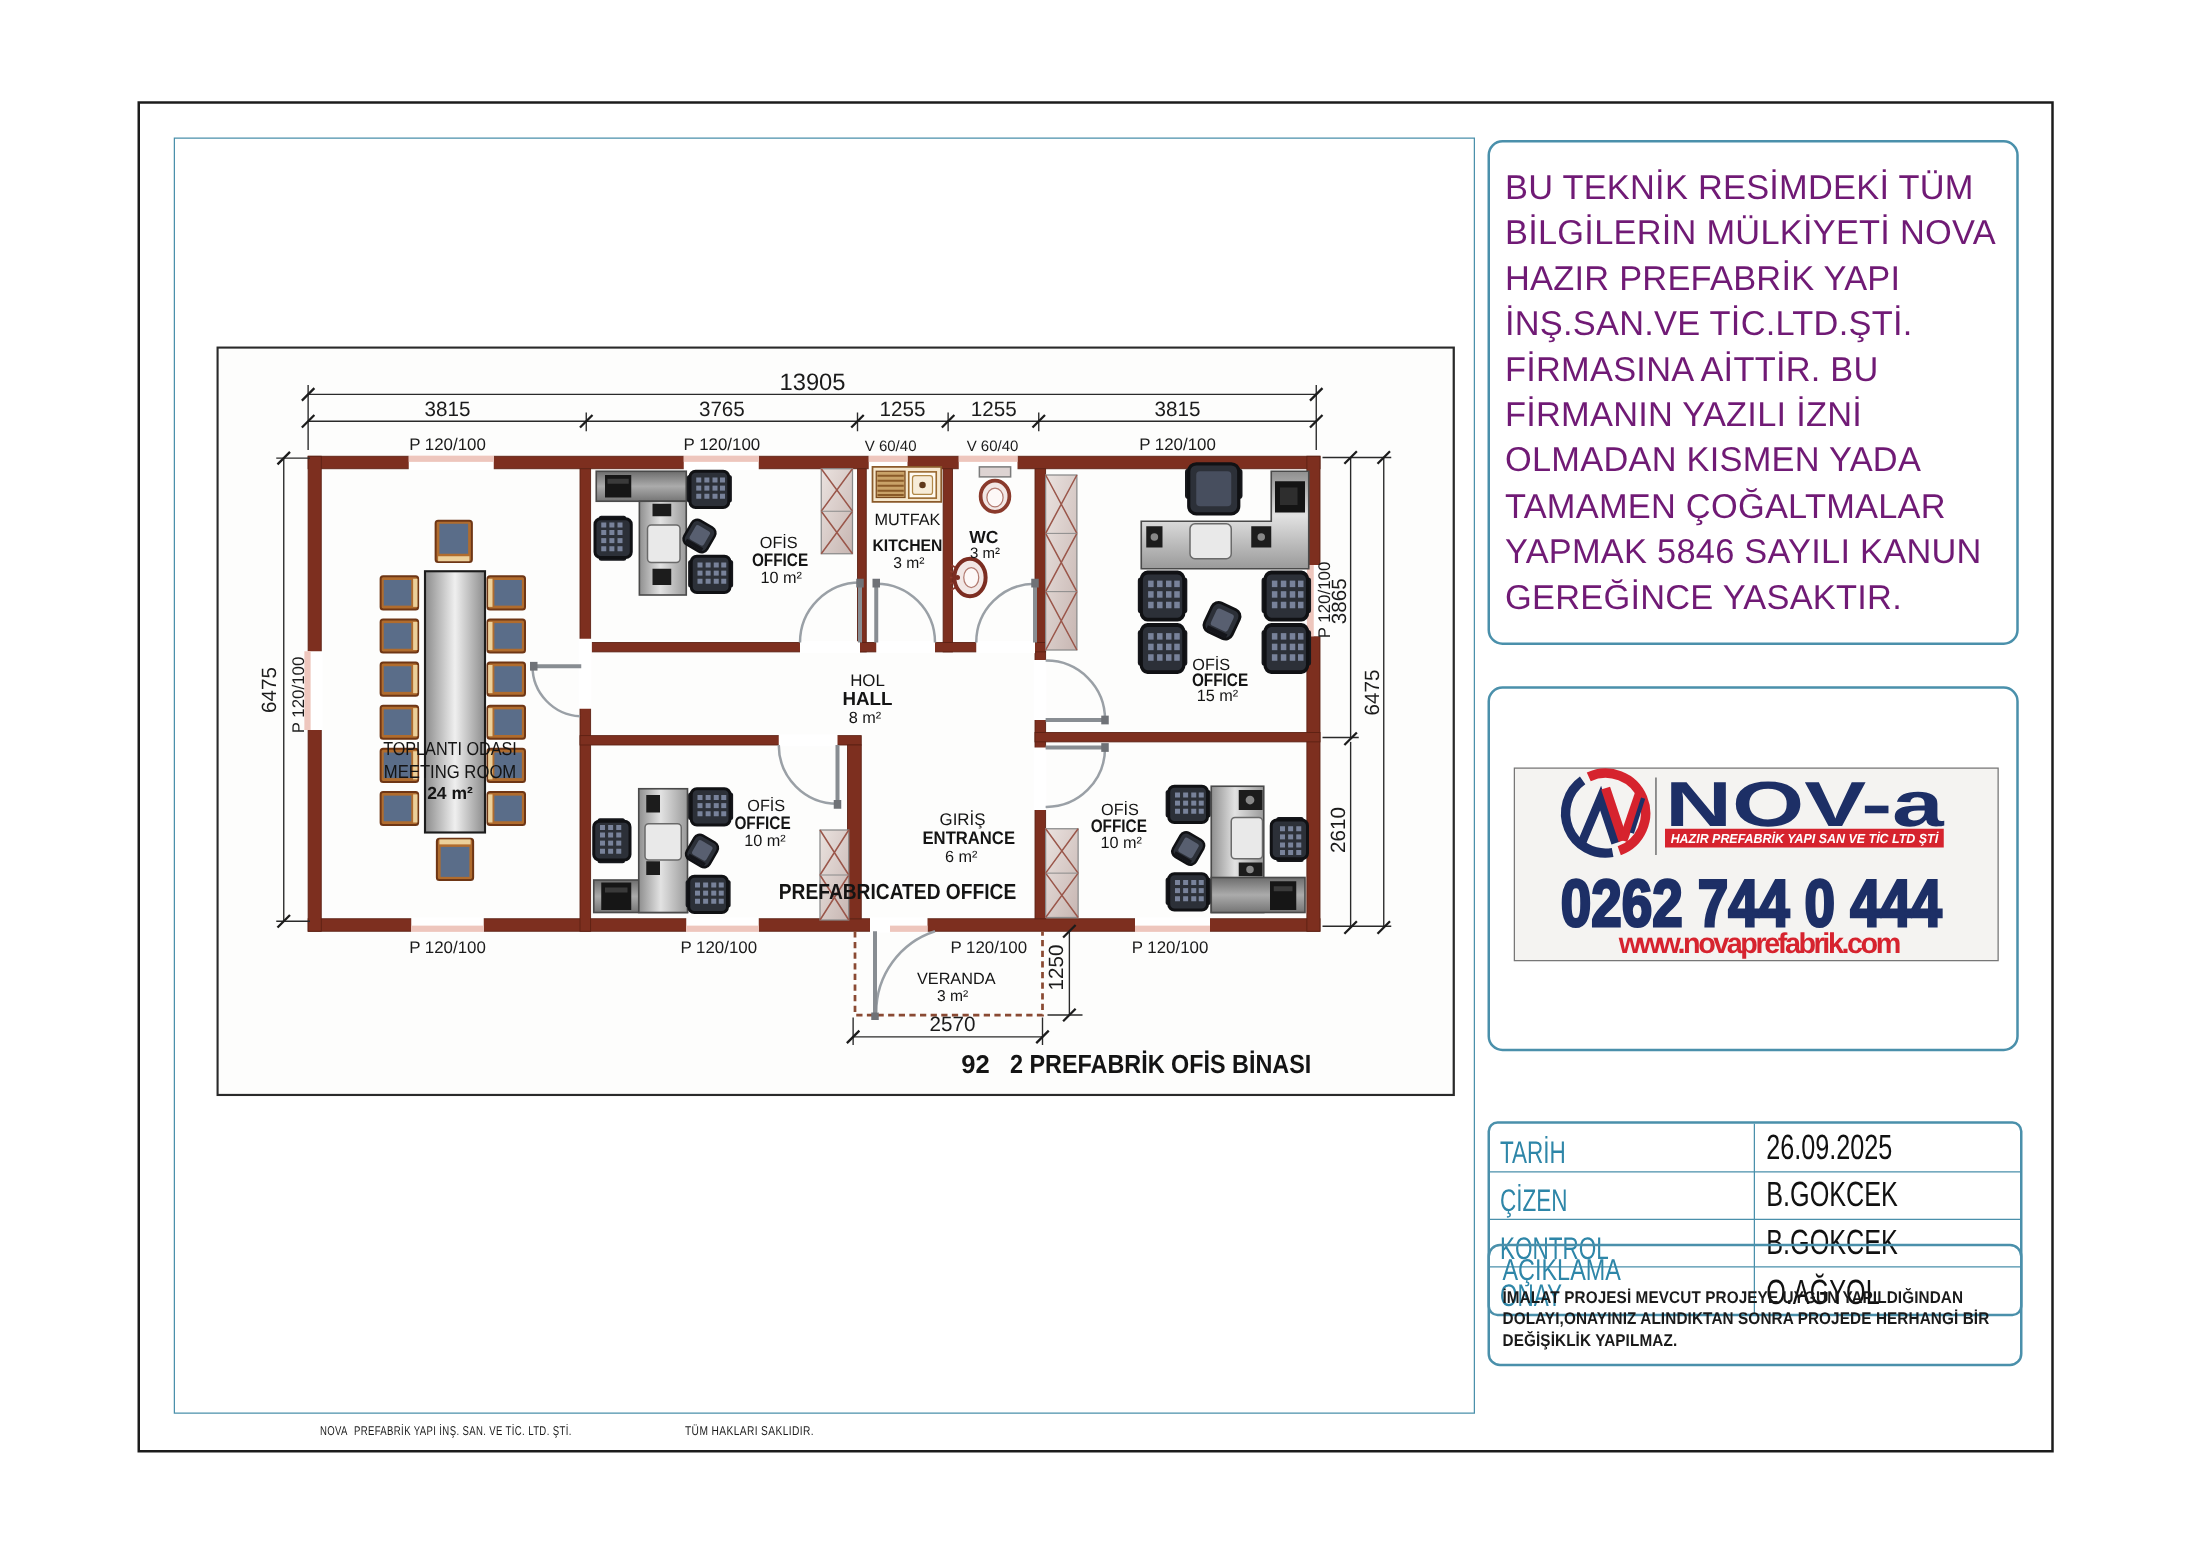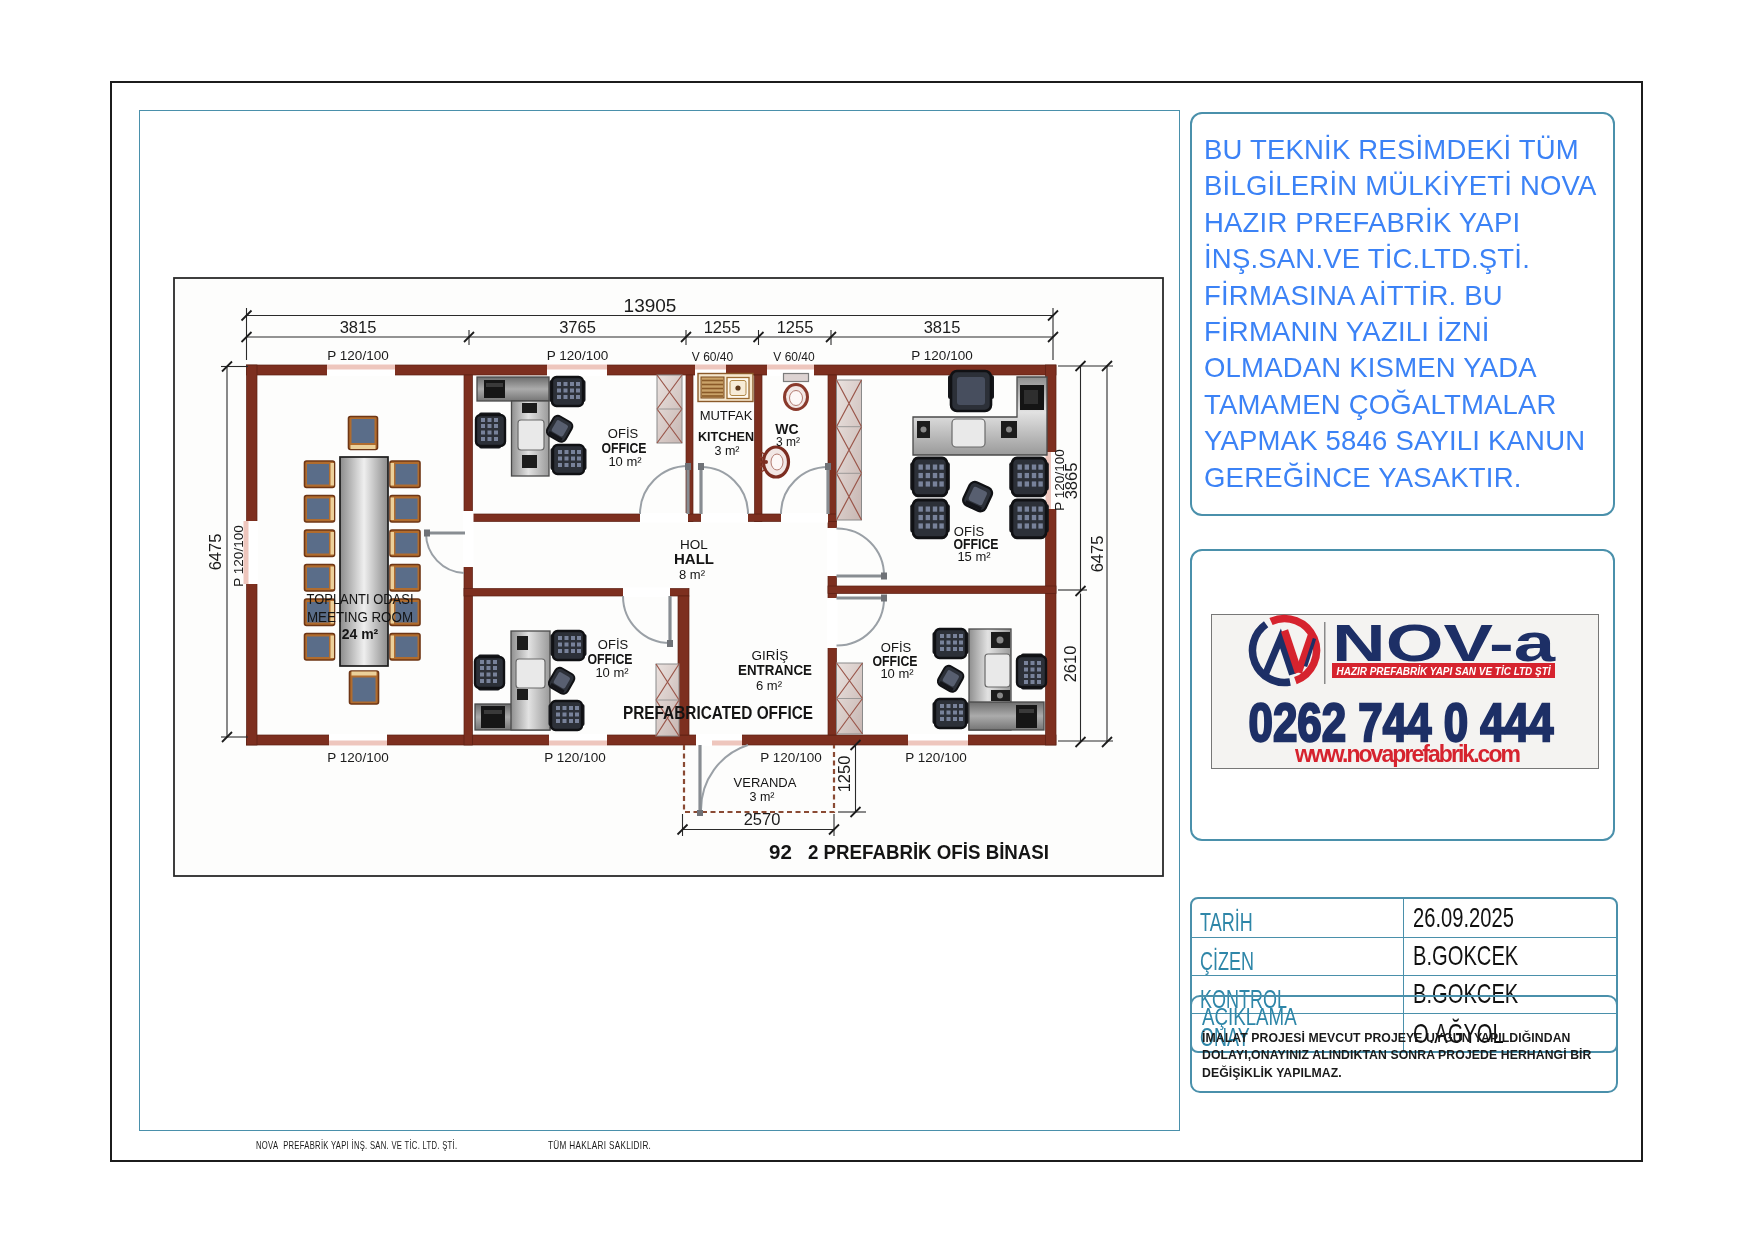--- a/index.html
+++ b/index.html
@@ -547,21 +547,21 @@
 
   <text x="718" y="719" font-size="17.5" font-weight="bold" textLength="190" lengthAdjust="spacingAndGlyphs">PREFABRICATED OFFICE</text>
 </g>
 
 <text x="769" y="858.5" font-size="20.5" font-weight="bold" fill="#141414">92</text>
 <text x="808" y="858.5" font-size="21" font-weight="bold" fill="#141414" textLength="241" lengthAdjust="spacingAndGlyphs">2 PREFABRİK OFİS BİNASI</text>
 </svg>
 
 <div class="abs" style="left:1190px;top:112px;width:421px;height:400px;border:2.2px solid #4a90ab;border-radius:12px;"></div>
 
-<div class="abs" style="left:1204px;top:132px;width:405px;font-size:27.5px;line-height:36.4px;color:#3b82f6;letter-spacing:0.2px;">BU TEKNİK RESİMDEKİ TÜM BİLGİLERİN MÜLKİYETİ NOVA HAZIR PREFABRİK YAPI İNŞ.SAN.VE TİC.LTD.ŞTİ. FİRMASINA AİTTİR. BU FİRMANIN YAZILI İZNİ OLMADAN KISMEN YADA TAMAMEN ÇOĞALTMALAR YAPMAK 5846 SAYILI KANUN GEREĞİNCE YASAKTIR.</div>
+<div class="abs" style="left:1204px;top:132px;width:405px;font-size:27.5px;line-height:36.4px;color:#701a75;letter-spacing:0.2px;">BU TEKNİK RESİMDEKİ TÜM BİLGİLERİN MÜLKİYETİ NOVA HAZIR PREFABRİK YAPI İNŞ.SAN.VE TİC.LTD.ŞTİ. FİRMASINA AİTTİR. BU FİRMANIN YAZILI İZNİ OLMADAN KISMEN YADA TAMAMEN ÇOĞALTMALAR YAPMAK 5846 SAYILI KANUN GEREĞİNCE YASAKTIR.</div>
 
 <div class="abs" style="left:1190px;top:549px;width:421px;height:288px;border:2.2px solid #4a90ab;border-radius:12px;"></div>
 
 <div class="abs" style="left:1211px;top:614px;width:386px;height:153px;background:#f4f3f1;border:1.2px solid #777;"></div>
 
 <svg class="abs" style="left:1211px;top:614px;" width="386" height="153" viewBox="0 0 386 153">
 
   <g transform="translate(73.5,36.5)">
     <path d="M 5.6,31.5 A 32,32 0 0 1 -18.4,-26.2" fill="none" stroke="#1d2f66" stroke-width="7.5"></path>
     <path d="M -13.5,-29 A 32,32 0 1 1 10.9,30.1" fill="none" stroke="#d6232e" stroke-width="7.5"></path>

